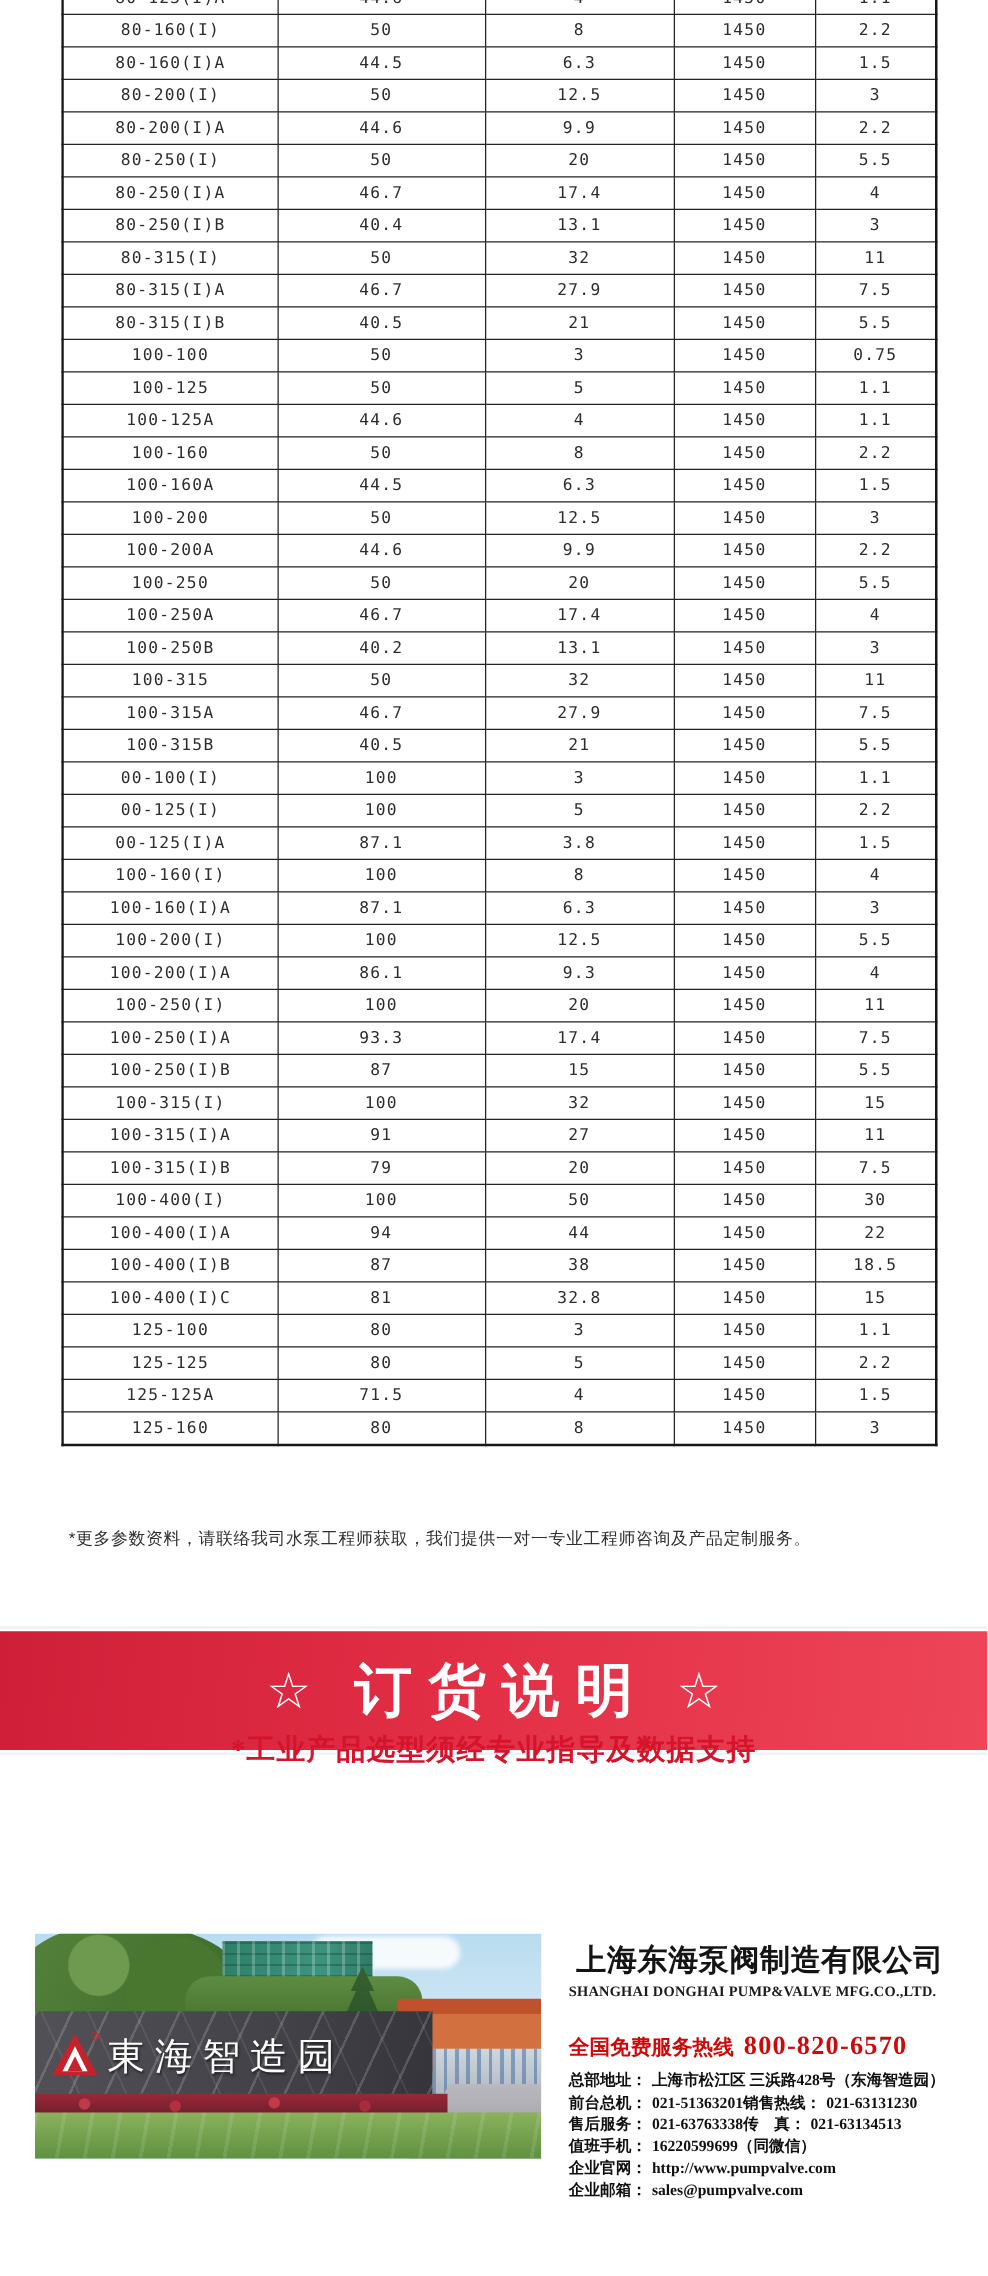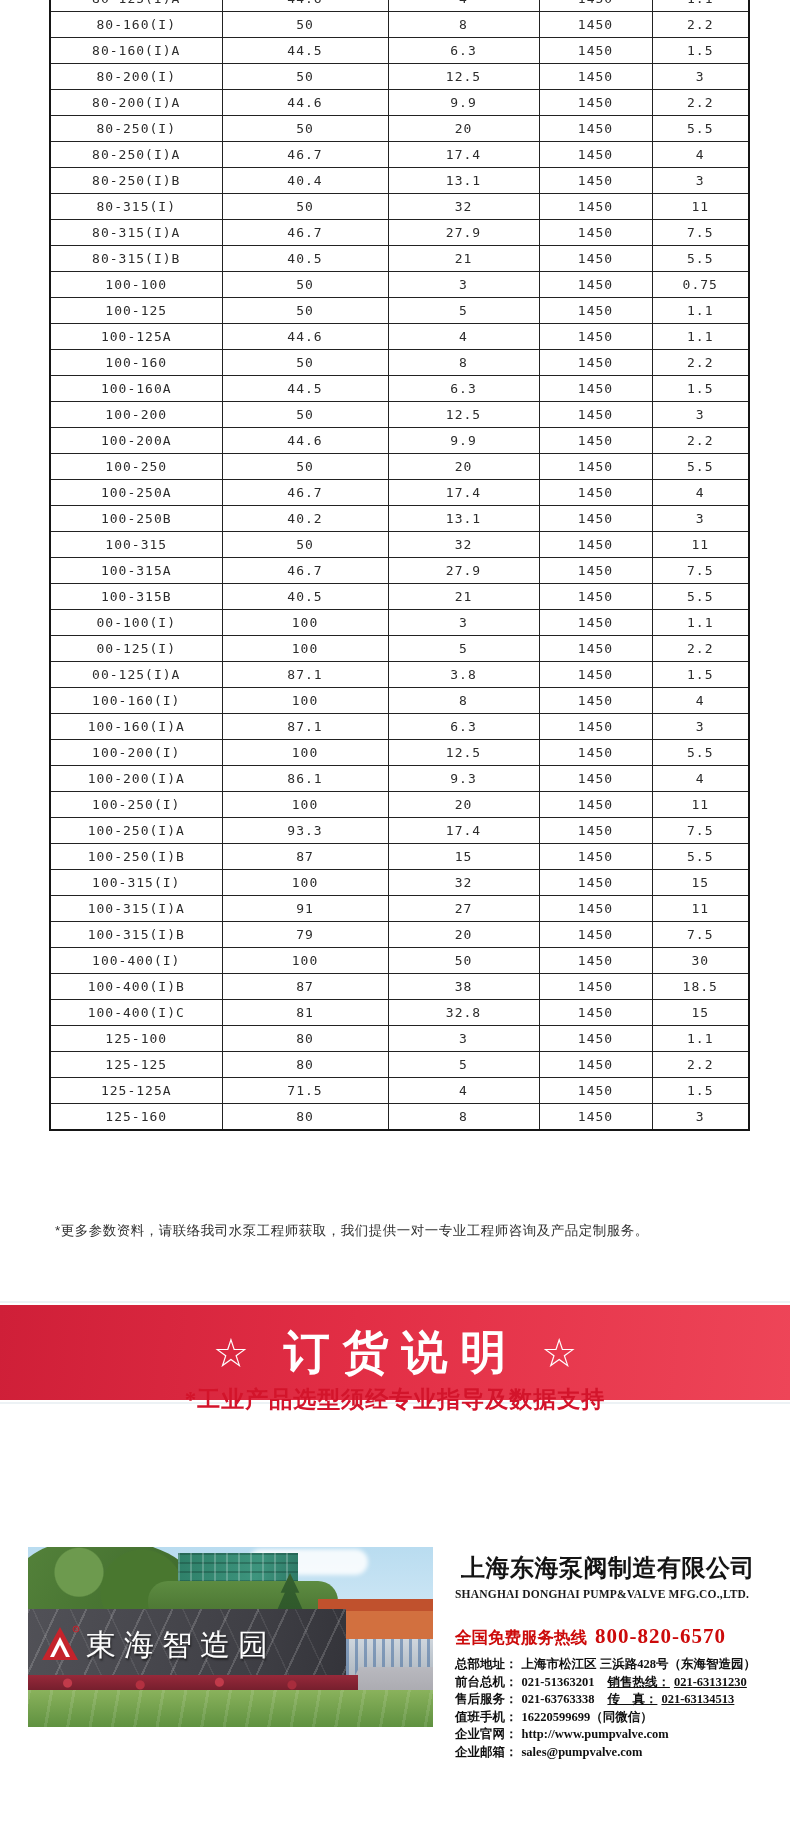--- a/index.html
+++ b/index.html
@@ -85,21 +85,21 @@
   .company-name-cn{font-size:24px;font-weight:900;color:#141414;letter-spacing:.5px;white-space:nowrap;text-align:right;}
   .company-name-en{font-size:11.5px;font-weight:700;color:#1a1a1a;margin-top:4px;white-space:nowrap;
     font-family:"Liberation Serif","DejaVu Serif",serif;letter-spacing:.2px;}
   .hotline{margin-top:24px;color:var(--hotline_red,#cc0a0a);white-space:nowrap;}
   .hotline .hl-label{font-size:16.5px;font-weight:900;}
   .hotline .hl-number{font-size:21px;font-weight:700;font-family:"Liberation Serif","DejaVu Serif",serif;
     margin-left:8px;letter-spacing:1px;}
   .contact-lines{margin-top:7px;}
   .contact-line{font-size:12.5px;line-height:17.6px;color:#101010;font-weight:700;white-space:nowrap;
     font-family:"Liberation Serif","DejaVu Serif",serif;}
-  .contact-line .pair + .pair{margin-left:13px;text-decoration:underline;}
+  .contact-line .pair + .pair{}
   .contact-line .cl-value{margin-left:4px;}
 </style>
 </head>
 <body>
 
 <div class="table-wrap">
   <table class="spec">
     <colgroup>
       <col style="width:172px">
         <col style="width:166px">
@@ -366,20 +366,27 @@
           <td>20</td>
           <td>1450</td>
           <td>7.5</td>
         </tr>
         <tr>
           <td>100-400(I)</td>
           <td>100</td>
           <td>50</td>
           <td>1450</td>
           <td>30</td>
+        </tr>
+        <tr>
+          <td>100-400(I)A</td>
+          <td>94</td>
+          <td>44</td>
+          <td>1450</td>
+          <td>22</td>
         </tr>
         <tr>
           <td>100-400(I)B</td>
           <td>87</td>
           <td>38</td>
           <td>1450</td>
           <td>18.5</td>
         </tr>
         <tr>
           <td>100-400(I)C</td>

